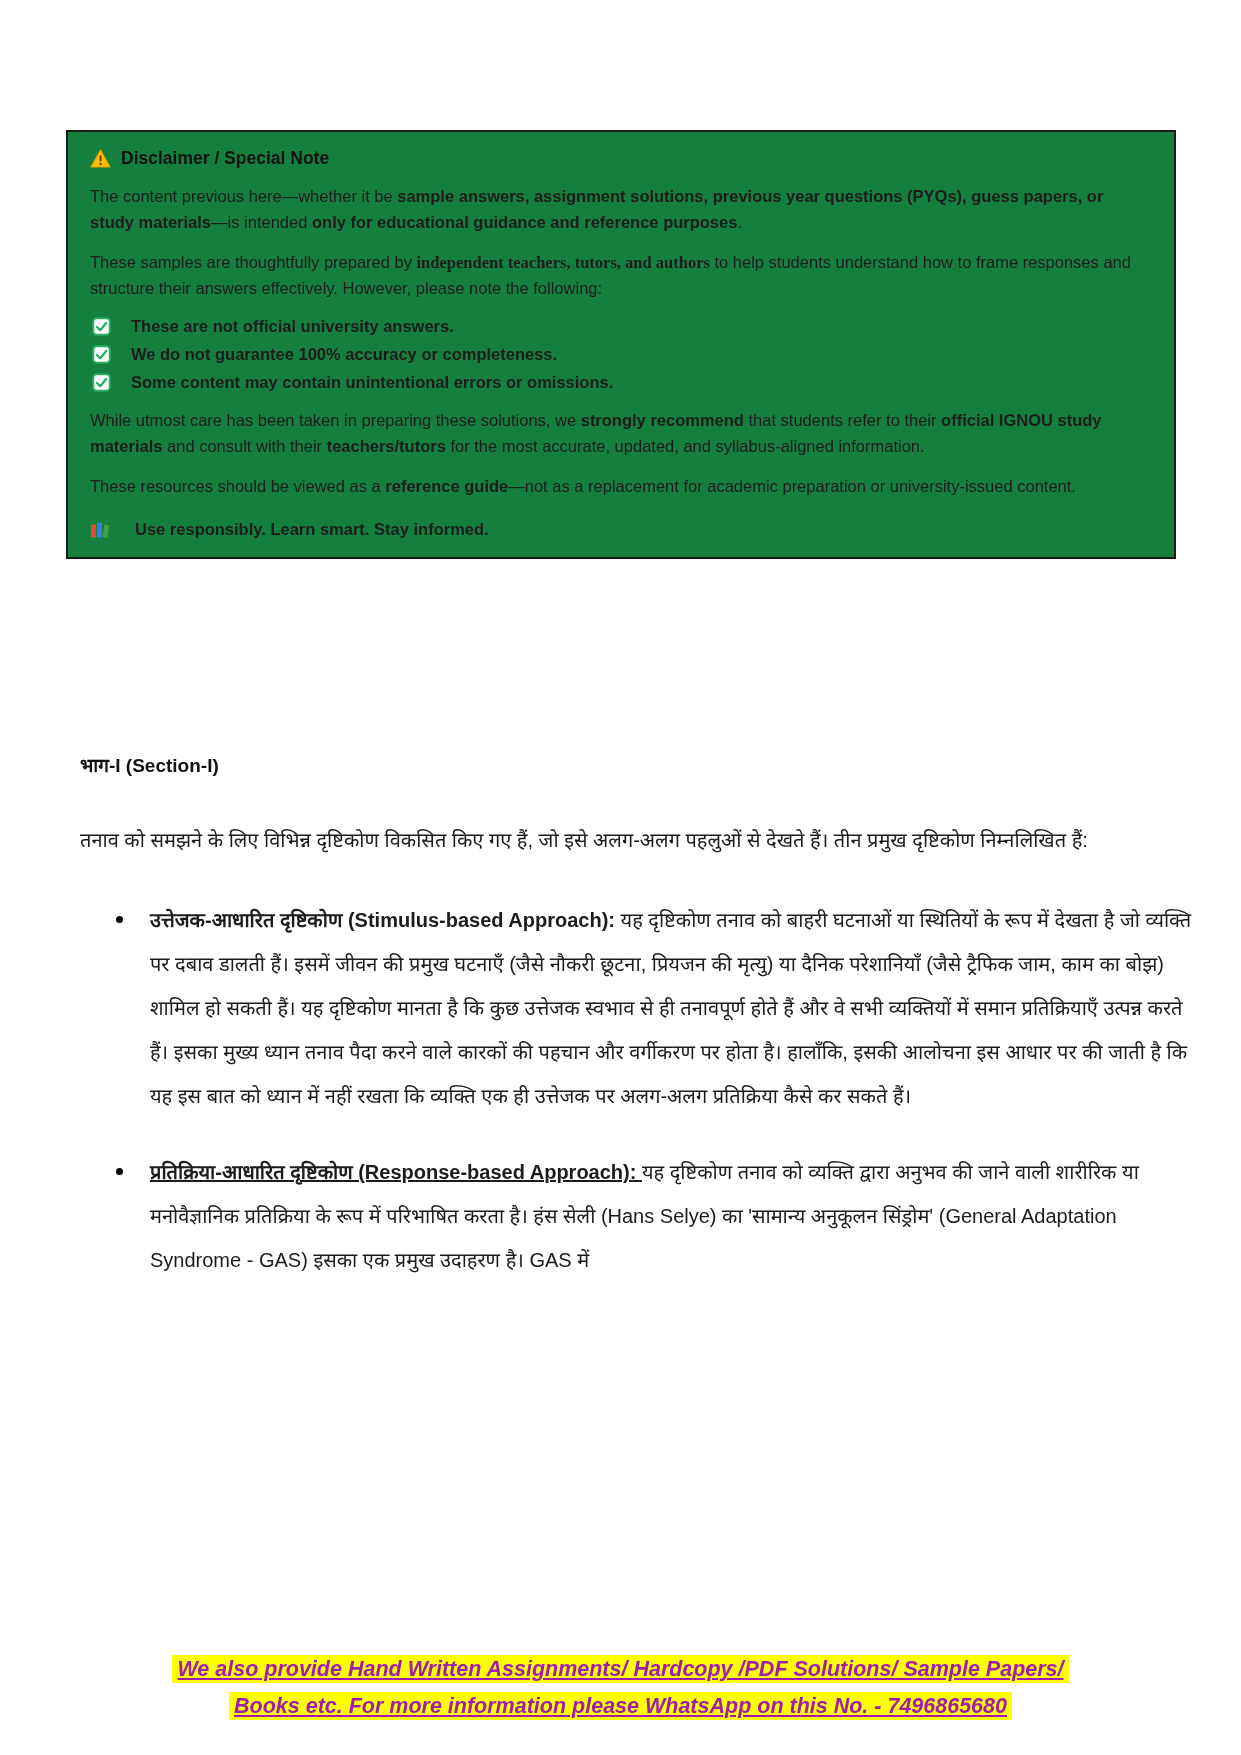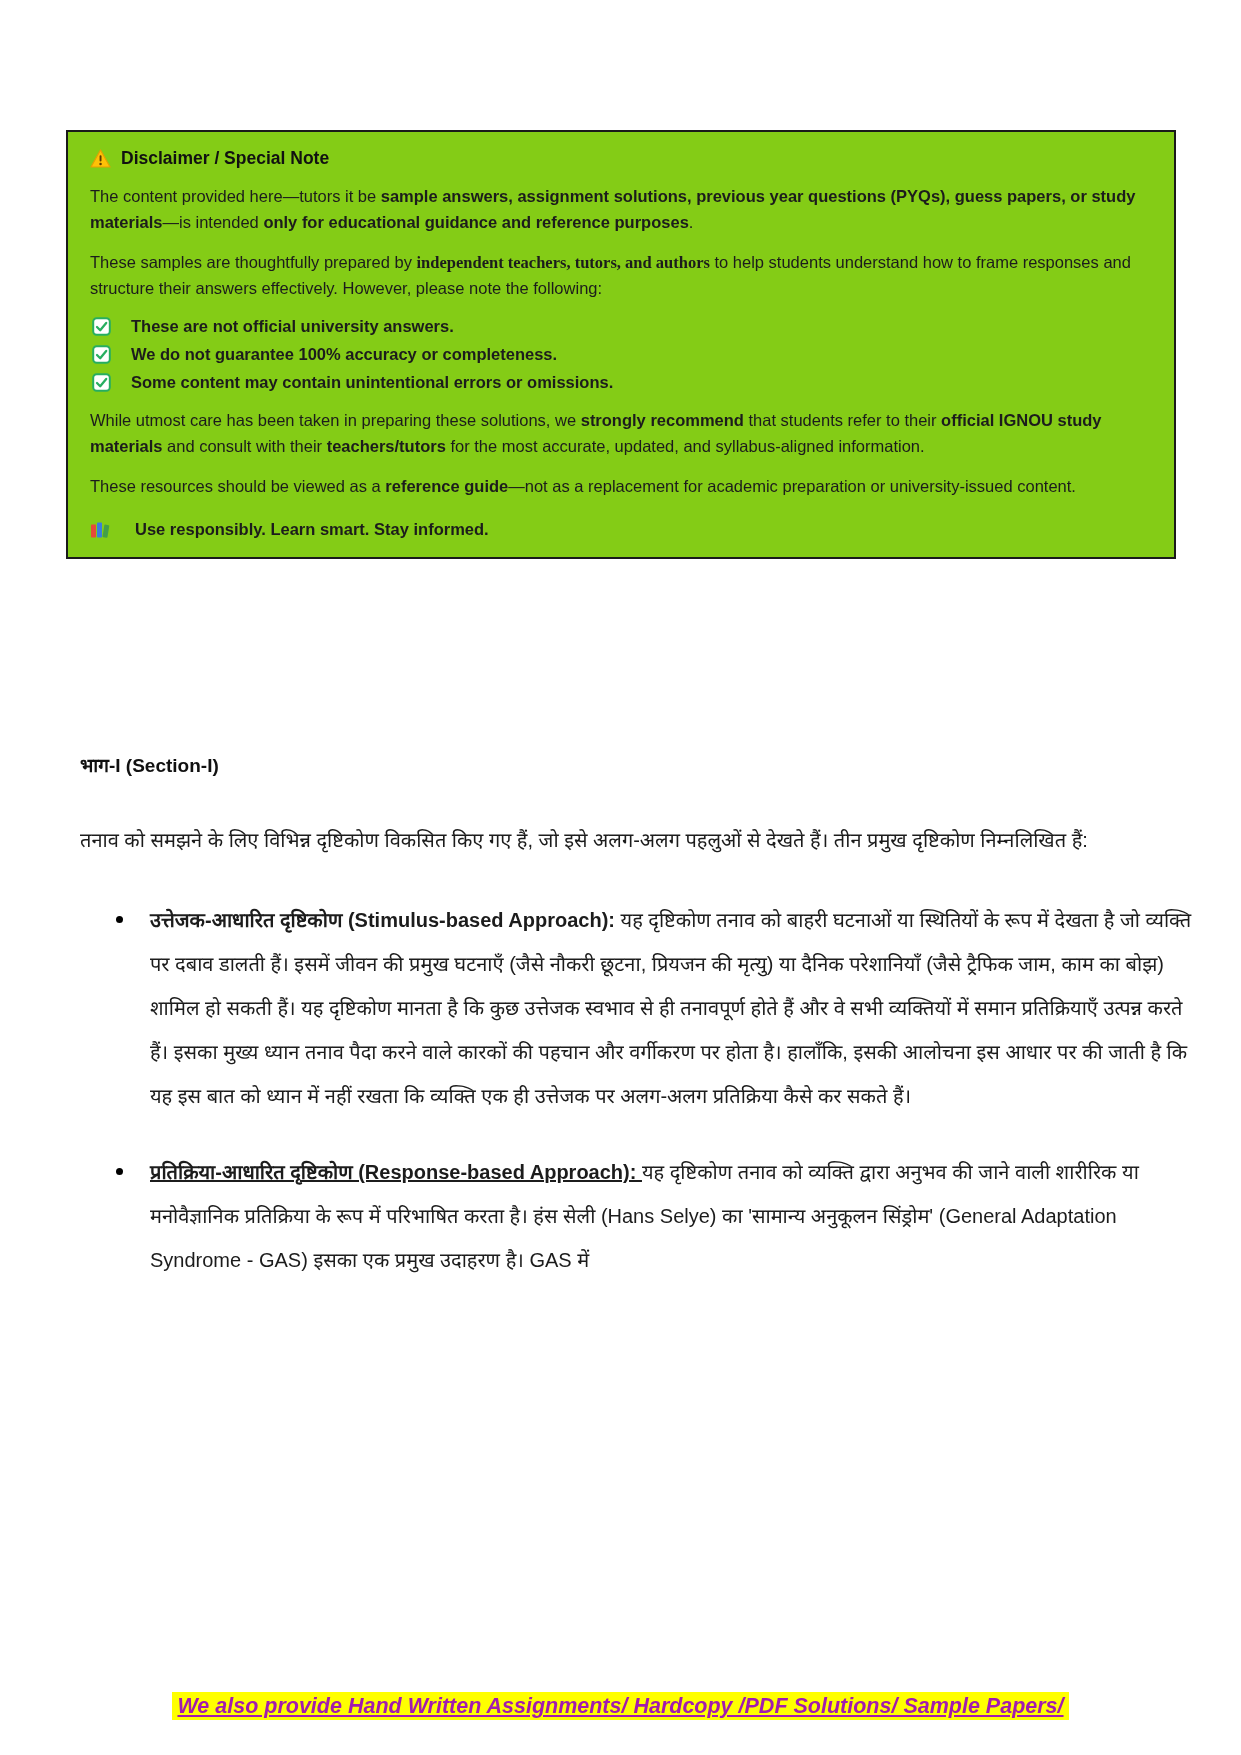--- a/index.html
+++ b/index.html
@@ -19,21 +19,21 @@
   }
 
   
   .disclaimer-box {
     position: absolute;
     left: 66px;
     top: 130px;
     width: 1110px;
     border: 2px solid #1a1a1a;
     padding: 12px 26px 18px 22px;
-    background: #84cc16;
+    background: #15803d;
   }
   .disc-title-row {
     display: flex;
     align-items: center;
     gap: 10px;
     margin: 4px 0 2px;
   }
   .disc-title { font-weight: 700; font-size: 17.5px; color: #111; }
   .disc-para {
     font-size: 16.5px;
@@ -132,21 +132,21 @@
       <span class="icon">
         <svg width="21" height="19" viewBox="0 0 21 19" aria-hidden="true">
           <path d="M10.5 1 L20 18 H1 Z" fill="#FFC107" stroke="#E6A000" stroke-width="1.2" stroke-linejoin="round"></path>
           <rect x="9.6" y="6.2" width="1.9" height="6.2" rx="0.9" fill="#5b3a00"></rect>
           <circle cx="10.55" cy="15" r="1.25" fill="#5b3a00"></circle>
         </svg>
       </span>
       <span class="disc-title">Disclaimer / Special Note</span>
     </div>
 
-    <p class="disc-para"><span>The content provided here—tutors it be </span><span style="font-weight: 700;">sample answers, assignment solutions, previous year questions (PYQs), guess papers, or study materials</span><span>—is intended </span><span style="font-weight: 700;">only for educational guidance and reference purposes</span><span>.</span></p>
+    <p class="disc-para"><span>The content previous here—whether it be </span><span style="font-weight: 700;">sample answers, assignment solutions, previous year questions (PYQs), guess papers, or study materials</span><span>—is intended </span><span style="font-weight: 700;">only for educational guidance and reference purposes</span><span>.</span></p>
     <p class="disc-para"><span>These samples are thoughtfully prepared by </span><span style="font-weight: 700; font-family: Liberation Serif, serif;">independent teachers, tutors, and authors</span><span> to help students understand how to frame responses and structure their answers effectively. However, please note the following:</span></p>
 
     <div class="checklist">
       <div class="check-row">
         <span class="icon">
           <svg width="19" height="19" viewBox="0 0 19 19" aria-hidden="true">
             <rect x="1.2" y="1.2" width="16.6" height="16.6" rx="3.5" fill="#ffffff" stroke="#27AE60" stroke-width="2"></rect>
             <path d="M5 10 L8.2 13.2 L14.2 6" stroke="#27AE60" stroke-width="2.3" fill="none" stroke-linecap="round" stroke-linejoin="round"></path>
           </svg>
         </span>
@@ -198,15 +198,16 @@
       </li>
       <li>
         <span class="bullet-dot"></span>
         <span><span style="font-weight: 700; text-decoration: underline;">प्रतिक्रिया-आधारित दृष्टिकोण (Response-based Approach): </span><span>यह दृष्टिकोण तनाव को व्यक्ति द्वारा अनुभव की जाने वाली शारीरिक या मनोवैज्ञानिक प्रतिक्रिया के रूप में परिभाषित करता है। हंस सेली (Hans Selye) का 'सामान्य अनुकूलन सिंड्रोम' (General Adaptation Syndrome - GAS) इसका एक प्रमुख उदाहरण है। GAS में</span></span>
       </li>
     </ul>
   </div>
 
   <div class="page-footer">
     <span class="hl">We also provide Hand Written Assignments/ Hardcopy /PDF Solutions/ Sample Papers/</span><br>
+    <span class="hl">Books etc. For more information please WhatsApp on this No. - 7496865680</span>
   </div>
 
 </div>
 
 </body></html>

